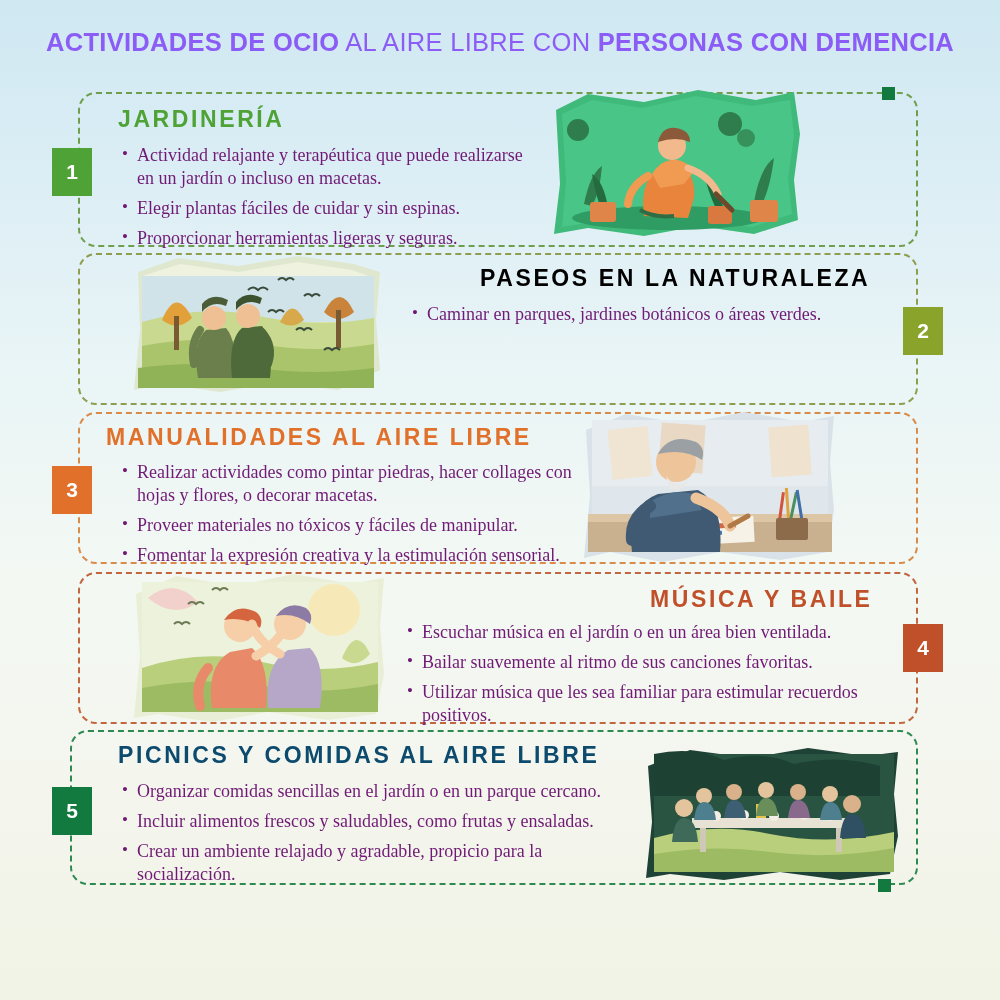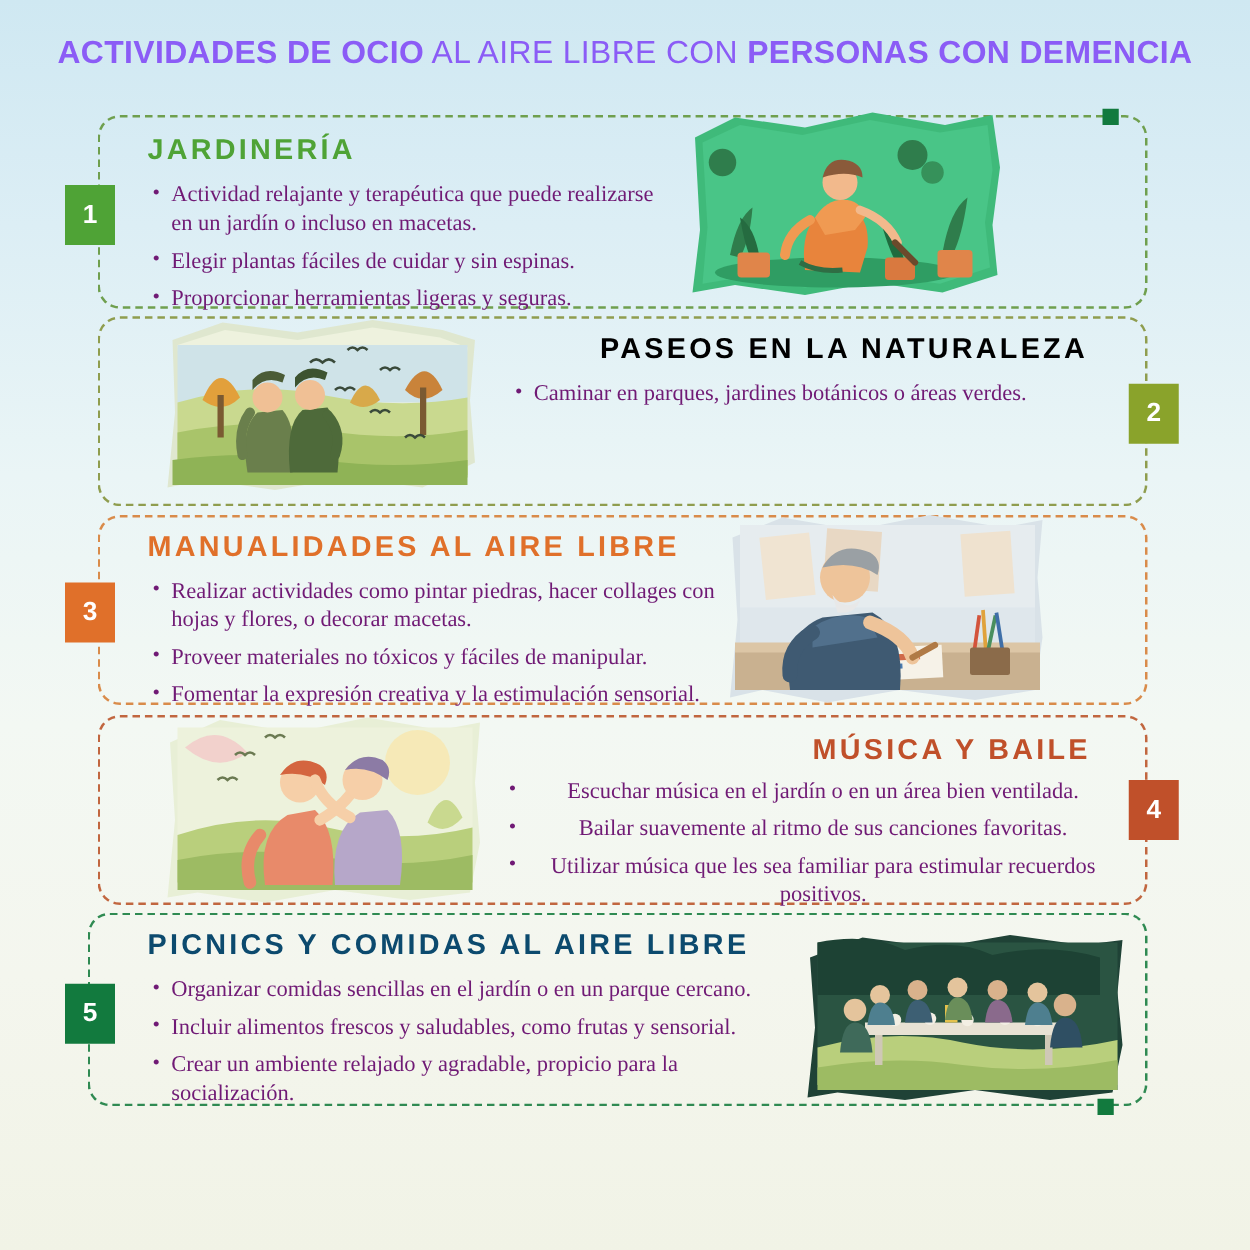--- a/index.html
+++ b/index.html
@@ -175,21 +175,21 @@
     <path d="M134,82 q12,14 6,32" stroke="#4e6a3a" stroke-width="8" fill="none" stroke-linecap="round"></path>
   </svg>
 </div>
 
 <div class="card orange" style="left:78px; top:412px; width:840px; height:152px;"></div>
 
 <div class="badge" style="left:52px; top:466px; background:#e0702a;">
   <span>3</span>
 </div>
 
-<div style="position:absolute; left:118px; top:424px;">
+<div style="position:absolute; left:106px; top:424px;">
   <span class="heading" style="color:#e0702a;">MANUALIDADES AL AIRE LIBRE</span>
 </div>
 
 <ul class="points" style="position:absolute; left:120px; top:461px; width:460px;">
   <li>Realizar actividades como pintar piedras, hacer collages con hojas y flores, o decorar macetas.</li>
   <li>Proveer materiales no tóxicos y fáciles de manipular.</li>
   <li>Fomentar la expresión creativa y la estimulación sensorial.</li>
 </ul>
 
 <div class="illus" style="left:580px; top:406px; width:260px; height:160px;">
@@ -230,21 +230,21 @@
 <div class="card rust" style="left:78px; top:572px; width:840px; height:152px;"></div>
 
 <div class="badge" style="left:903px; top:624px; background:#c0502a;">
   <span>4</span>
 </div>
 
 <div style="position:absolute; left:650px; top:586px;">
   <span class="heading" style="color:#c0502a;">MÚSICA Y BAILE</span>
 </div>
 
-<ul class="points pts-right" style="position:absolute; left:405px; top:621px; width:490px;text-align:center;">
+<ul class="points pts-right" style="position:absolute; left:405px; top:621px; width:490px;">
   <li>Escuchar música en el jardín o en un área bien ventilada.</li>
   <li>Bailar suavemente al ritmo de sus canciones favoritas.</li>
   <li>Utilizar música que les sea familiar para estimular recuerdos positivos.</li>
 </ul>
 
 <div class="illus" style="left:128px; top:568px; width:265px; height:155px;">
   <svg width="265" height="155" viewBox="0 0 265 155">
     <path d="M8,26 L48,8 L108,18 L166,6 L224,16 L256,10 L252,58 L256,106 L248,146 L200,152 L140,144 L84,154 L30,146 L6,150 L12,88 Z" fill="#e8efd6"></path>
     <rect x="14" y="14" width="236" height="130" fill="#edf2dc"></rect>
     <path d="M14,100 q60,-20 120,-6 q58,14 116,0 l0,44 l-236,0z" fill="#b9cf7c"></path>
@@ -278,21 +278,21 @@
 <div class="badge" style="left:52px; top:787px; background:#127a3e;">
   <span>5</span>
 </div>
 
 <div style="position:absolute; left:118px; top:742px;">
   <span class="heading" style="color:#0c4a6e;">PICNICS Y COMIDAS AL AIRE LIBRE</span>
 </div>
 
 <ul class="points" style="position:absolute; left:120px; top:780px; width:500px;">
   <li>Organizar comidas sencillas en el jardín o en un parque cercano.</li>
-  <li>Incluir alimentos frescos y saludables, como frutas y sensorial.</li>
+  <li>Incluir alimentos frescos y saludables, como frutas y ensaladas.</li>
   <li>Crear un ambiente relajado y agradable, propicio para la socialización.</li>
 </ul>
 
 <div class="illus" style="left:640px; top:742px; width:268px; height:140px;">
   <svg width="268" height="140" viewBox="0 0 268 140">
     <path d="M8,24 L50,8 L110,16 L168,6 L226,14 L258,10 L254,52 L258,94 L250,132 L200,138 L140,130 L84,138 L30,132 L6,136 L12,80 Z" fill="#1f4236"></path>
     <rect x="14" y="12" width="240" height="118" fill="#2a5442"></rect>
     <path d="M14,12 q40,-8 70,6 q40,-10 70,4 q44,-10 86,2 l0,30 l-226,0z" fill="#1d4234"></path>
     <path d="M14,96 q60,-16 116,-4 q60,12 124,-2 l0,36 l-240,0z" fill="#b9cf7c"></path>
     <path d="M14,112 q60,-10 116,-2 q60,8 124,-4 l0,24 l-240,0z" fill="#9dbb63"></path>

